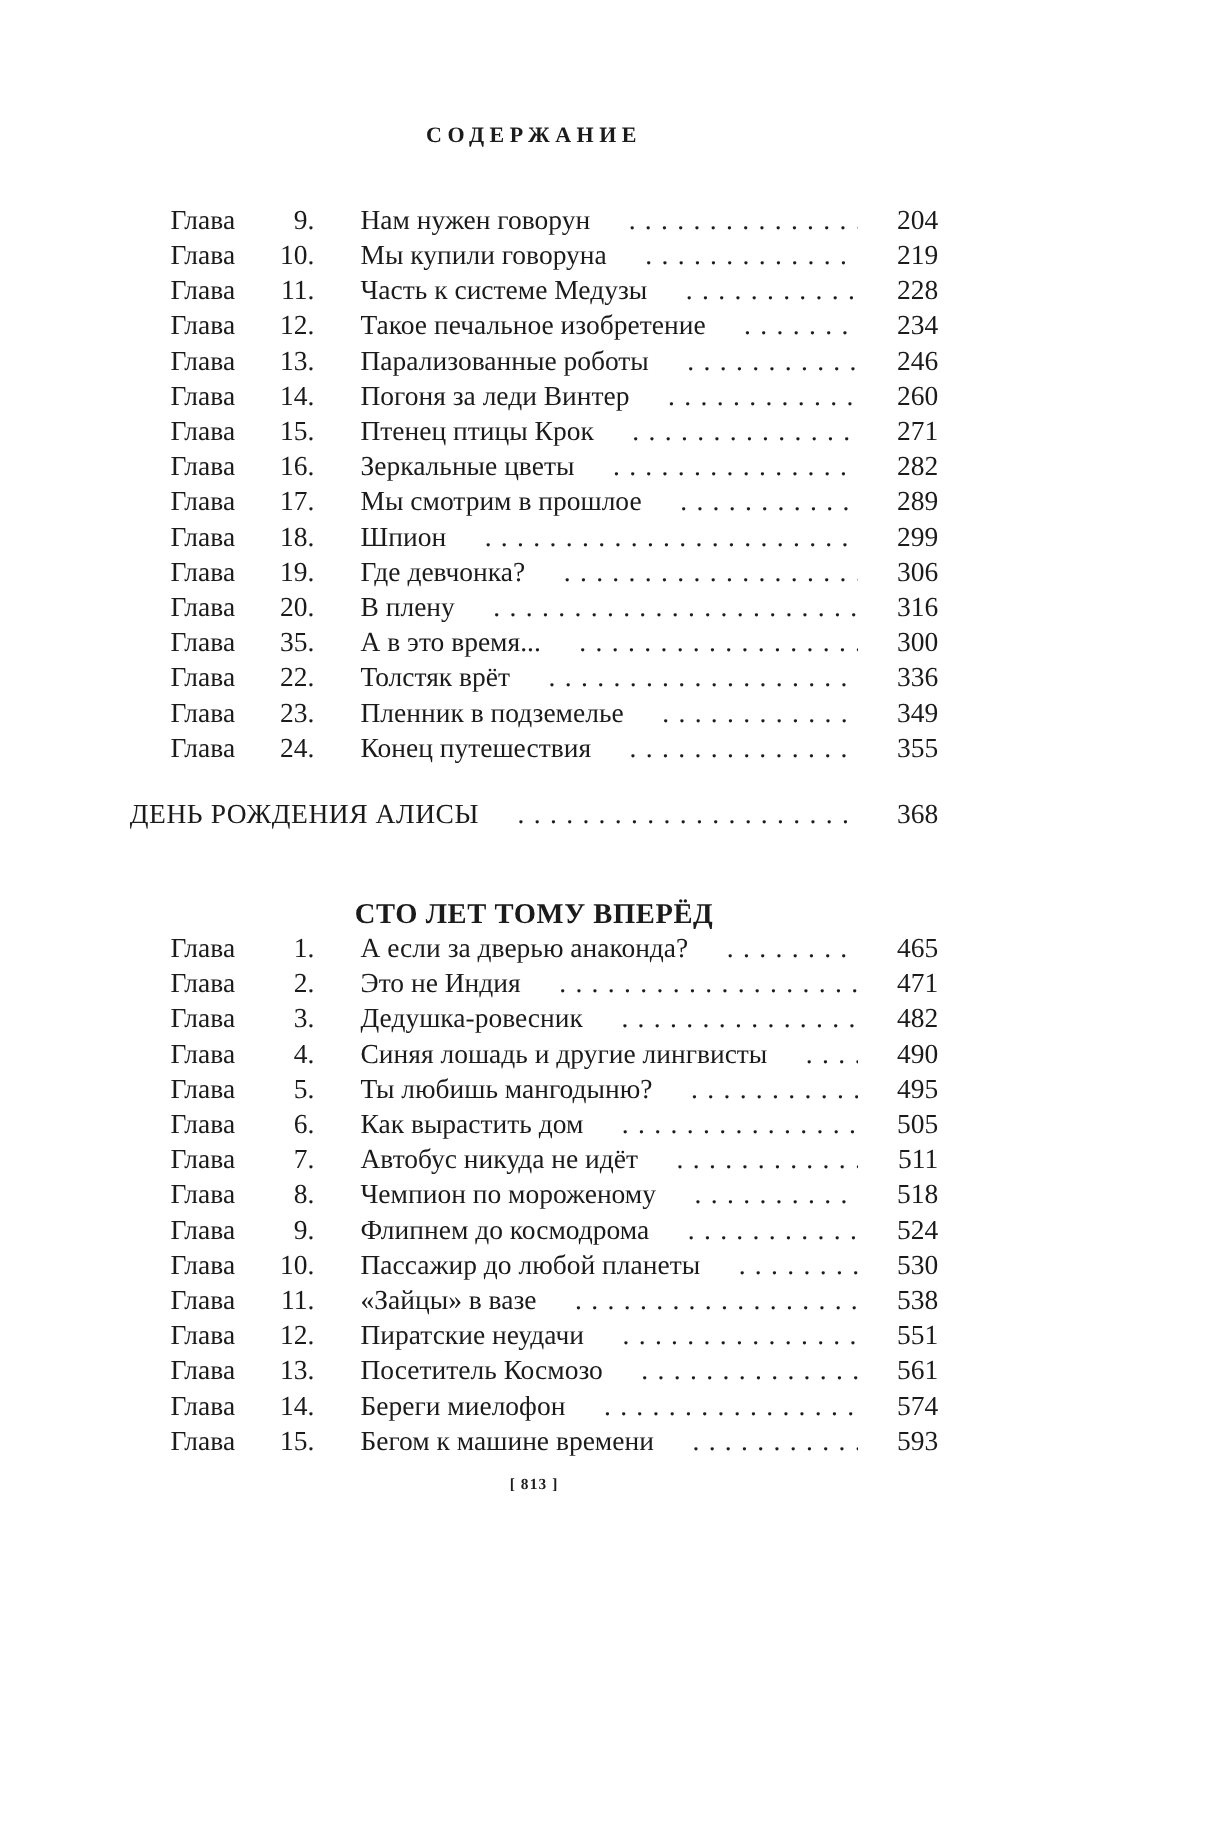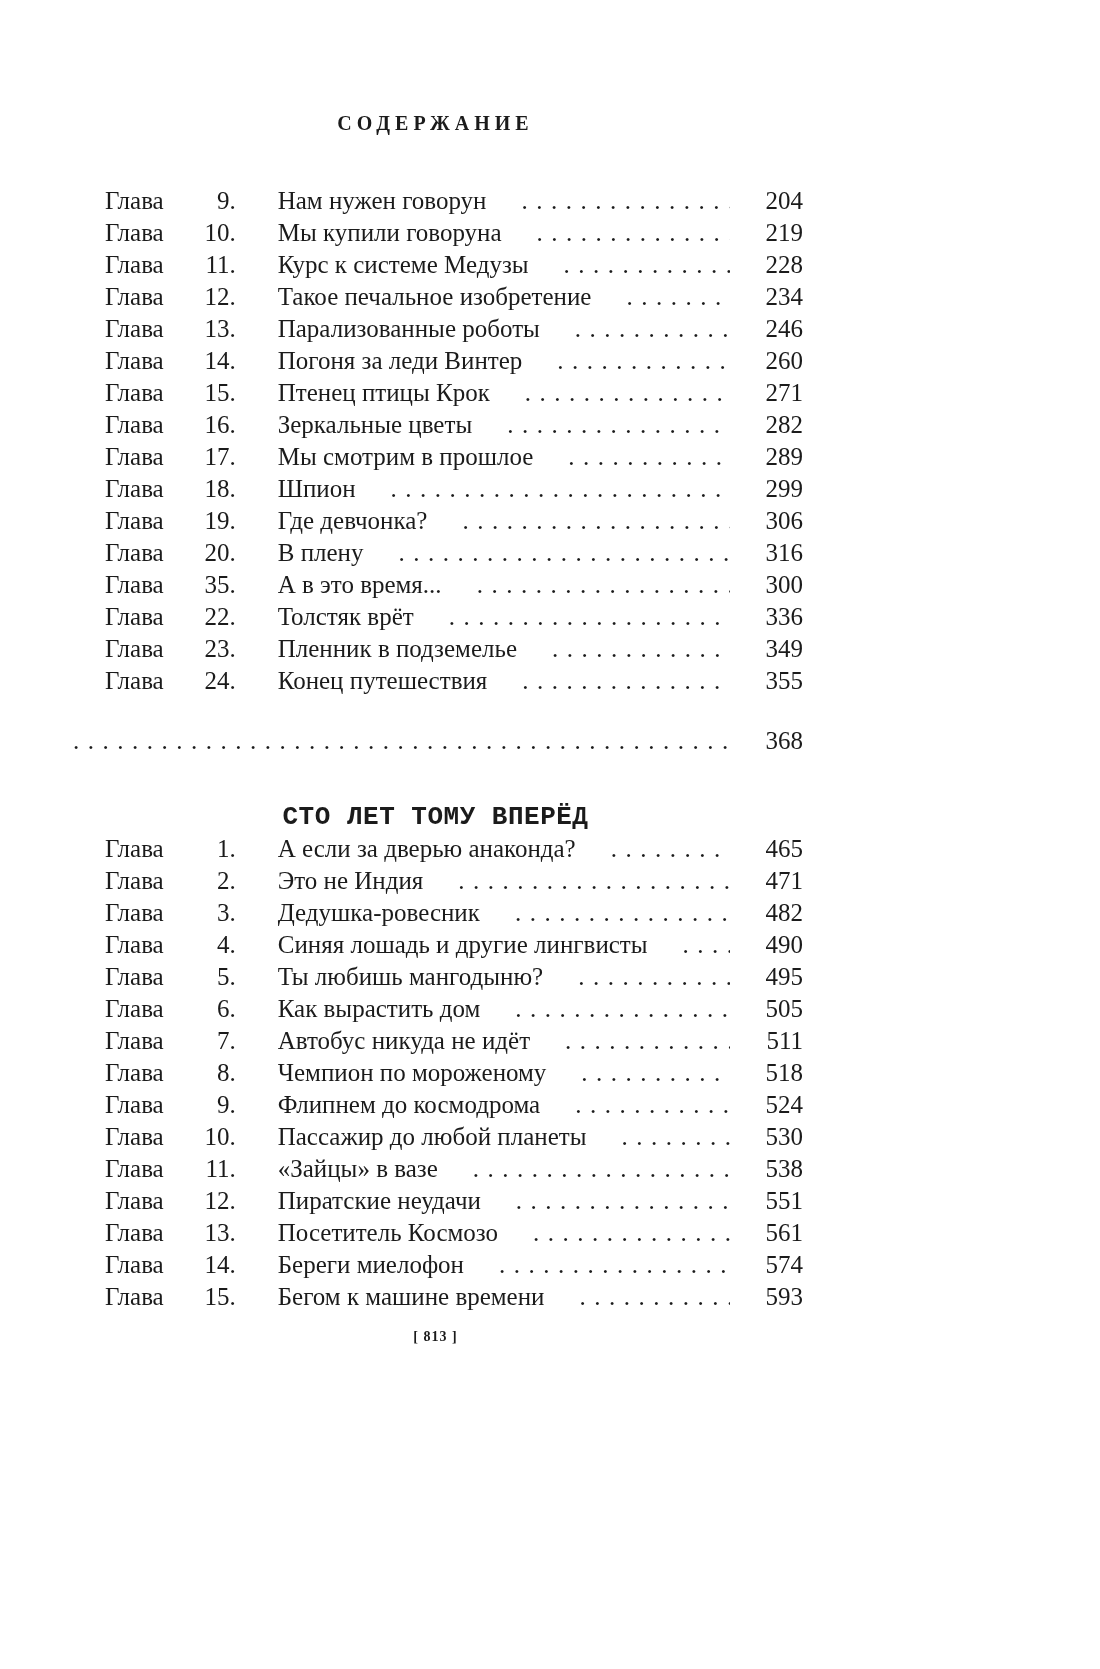--- a/index.html
+++ b/index.html
@@ -8,21 +8,21 @@
     width: 1100px;
     height: 1669px;
     font-family: "Liberation Serif", "DejaVu Serif", serif;
     color: #1b1b1b;
     overflow: hidden;
   }
   .page {
     position: relative;
     width: 1100px;
     height: 1360px;
-    padding: 112px 0 0 68px;
+    padding: 112px 0 0 118px;
   }
   .content { width: 735px; }
 
   .toc-header {
     text-align: center;
     font-weight: bold;
     font-size: 20px;
     letter-spacing: 5px;
     margin-bottom: 50px;
   }
@@ -59,23 +59,22 @@
   }
   .pg { flex: 0 0 auto; text-align: right; margin-left: 2px; }
 
   .standalone { margin-top: 28px; }
 
   .book-title {
     text-align: center;
     font-weight: bold;
     font-size: 26px;
     line-height: 32px;
-    margin-top: 44px;
+    margin-top: 58px;
     letter-spacing: 0.5px;
-    font-family: Liberation Mono, monospace;
   }
   .part-title {
     font-size: 25px;
     line-height: 32px;
     margin-top: 20px;
     margin-bottom: 12px;
     white-space: nowrap;
   }
 
   .footer {
@@ -108,21 +107,21 @@
           <span class="chw">Глава</span>
           <span class="chn">10.</span>
           <span class="ttl">Мы купили говоруна</span>
           <span class="dots"></span>
           <span class="pg">219</span>
         </div>
 
         <div class="entry indent">
           <span class="chw">Глава</span>
           <span class="chn">11.</span>
-          <span class="ttl">Курс к системе Медузы</span>
+          <span class="ttl">Часть к системе Медузы</span>
           <span class="dots"></span>
           <span class="pg">228</span>
         </div>
 
         <div class="entry indent">
           <span class="chw">Глава</span>
           <span class="chn">12.</span>
           <span class="ttl">Такое печальное изобретение</span>
           <span class="dots"></span>
           <span class="pg">234</span>
@@ -219,20 +218,21 @@
         <div class="entry indent">
           <span class="chw">Глава</span>
           <span class="chn">24.</span>
           <span class="ttl">Конец путешествия</span>
           <span class="dots"></span>
           <span class="pg">355</span>
         </div>
       </div>
 
     <div class="entry standalone">
+      <span class="ttl caps" style="margin-left:0;">ДЕНЬ РОЖДЕНИЯ АЛИСЫ</span>
       <span class="dots"></span>
       <span class="pg">368</span>
     </div>
 
     <div class="book-title">СТО ЛЕТ ТОМУ ВПЕРЁД</div>
 
 
     <div>
 
         <div class="entry indent">

